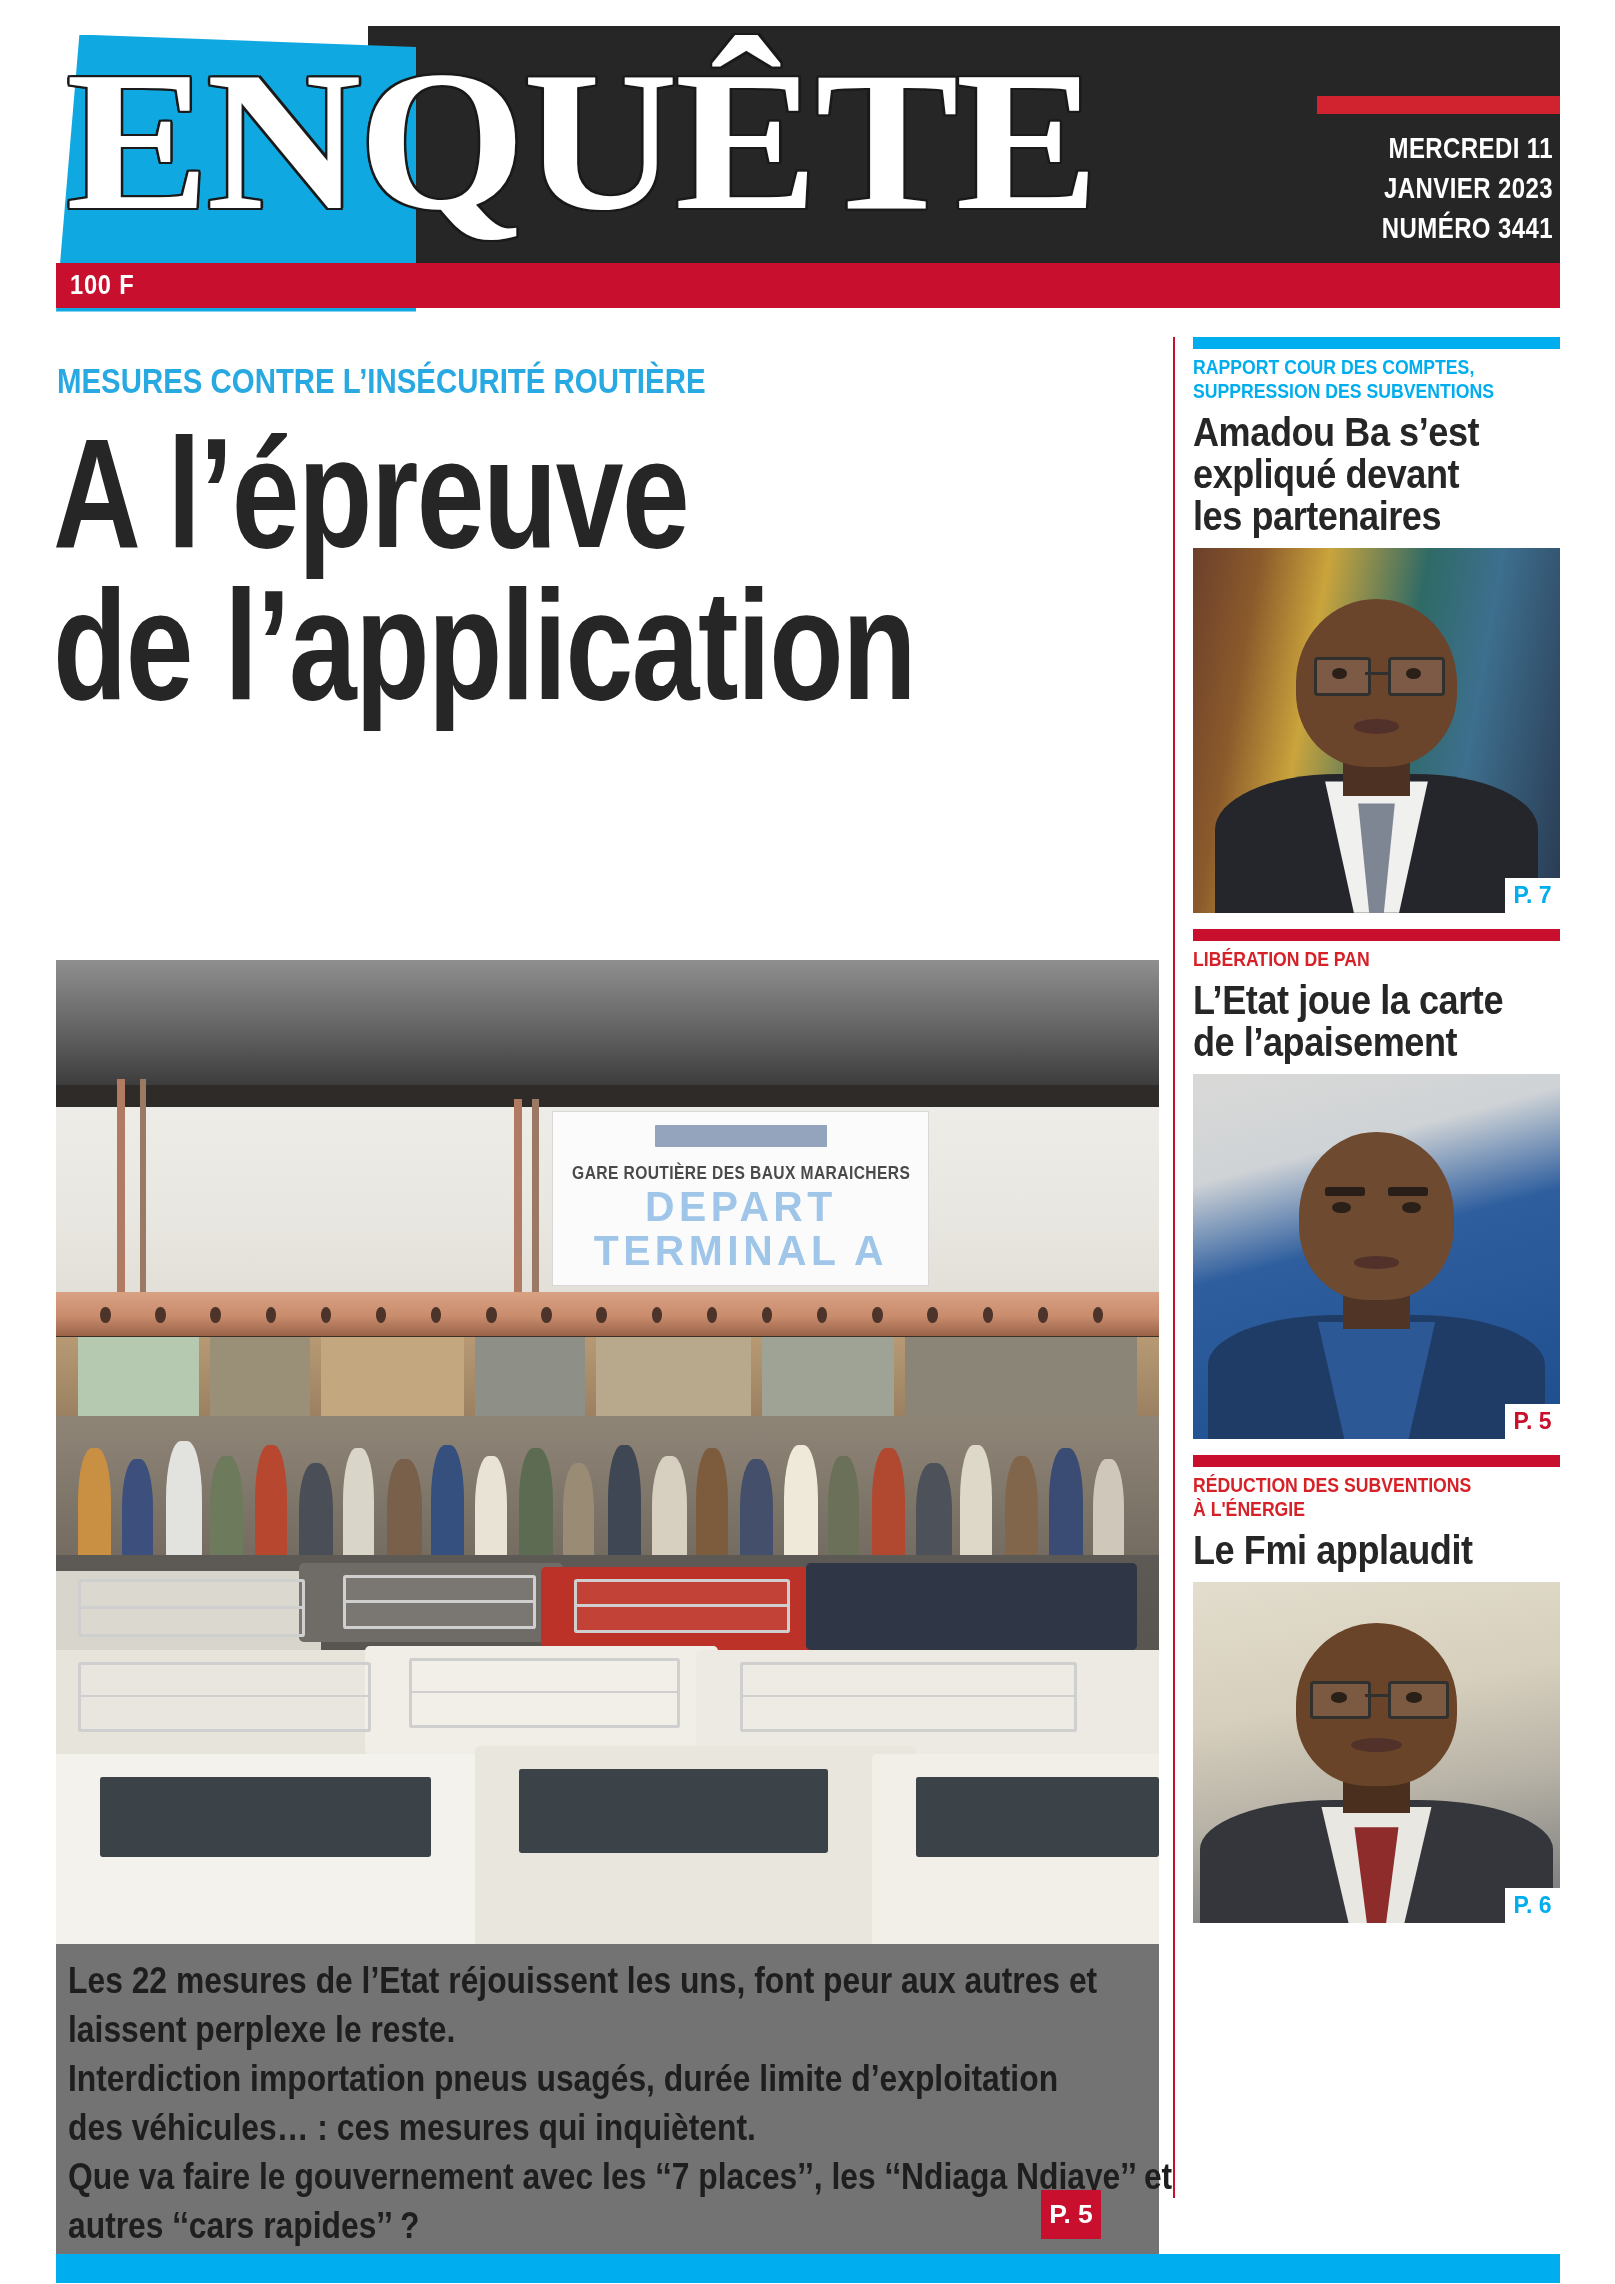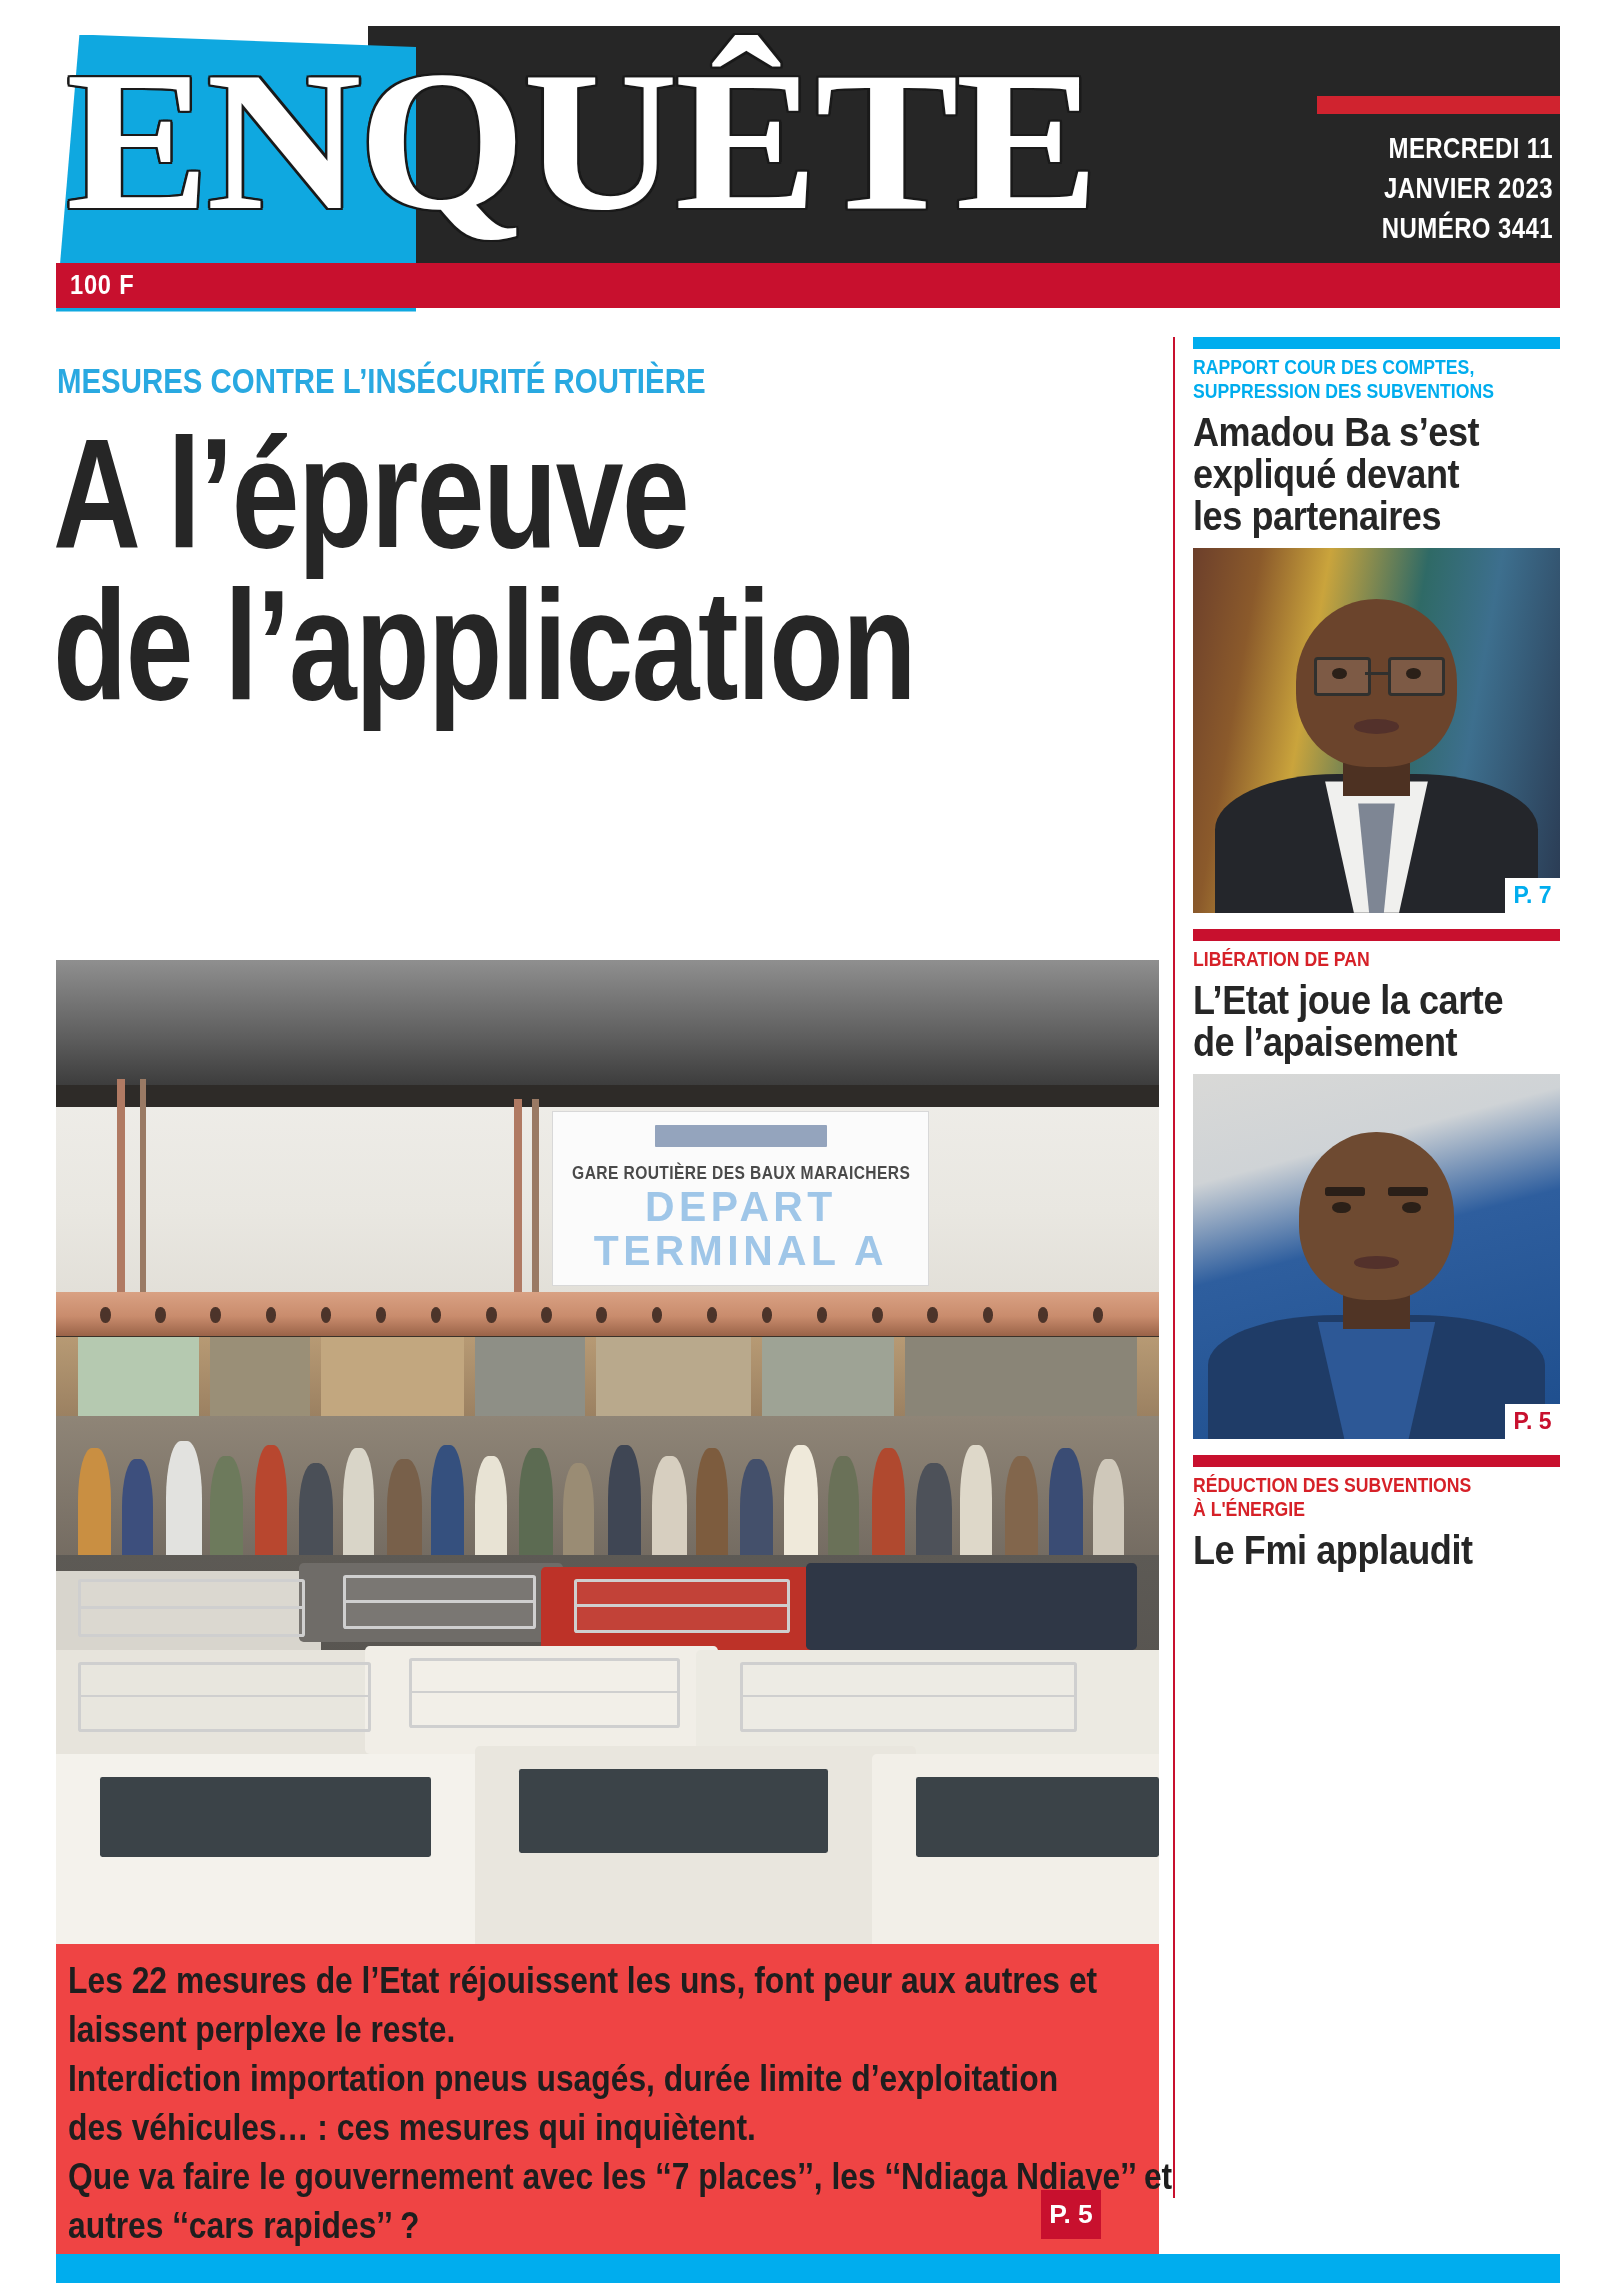--- a/index.html
+++ b/index.html
@@ -122,21 +122,21 @@
   .ph-cars{position:absolute;left:0;top:60%;width:100%;height:40%;
     background:linear-gradient(#5d5a55,#4a4745);}
   .ph-car{position:absolute;border-radius:4.7px;}
   .ph-rack{position:absolute;border:3.3px solid #cfcfcf;border-radius:2.8px;background:rgba(255,255,255,.08);}
   .ph-rack:after{content:"";position:absolute;left:0;right:0;top:46%;height:2.8px;background:#cfcfcf;}
   .ph-wind{position:absolute;background:#3b4348;border-radius:2.4px;}
 
   
   #summary{
     position:absolute;left:56px;top:1944px;width:1103px;height:327px;
-    background:#ef4444;
+    background:#737373;
   }
   #summary-text{
     position:absolute;left:12.3px;top:12.3px;width:1065px;
     color:#1e1e1e;font-size:37px;line-height:49px;font-weight:700;
     transform:scaleX(0.86);transform-origin:left top;
   }
   #summary-text p{margin:0;white-space:nowrap;}
   #summary-badge{
     position:absolute;left:1041px;top:2190px;width:60px;height:49px;
     background:#c8102e;color:#fff;
@@ -391,18 +391,34 @@
 
   <div class="side-story">
     <div class="side-rule" style="background:#c8102e"></div>
     <div class="side-kicker" style="color:#d62128">
       <div>RÉDUCTION DES SUBVENTIONS</div>
       <div>À L'ÉNERGIE</div>
     </div>
     <div class="side-head">
       <div>Le Fmi applaudit</div>
     </div>
+    <div class="side-photo" style="height:341px;background:linear-gradient(170deg,#e3ddcd 0%,#d6cfbd 36%,#b7b2a6 62%,#6f7275 100%)">
+      <div class="pt">
+        <div class="pt-body" style="left:2%;top:64%;width:96%;height:38%;background:#34363b"></div>
+        <div class="pt-shirt" style="left:35%;top:66%;width:30%;height:36%;background:#e9e7e2;clip-path:polygon(0 0,100% 0,74% 100%,26% 100%)"></div>
+        <div class="pt-tie" style="left:44%;top:72%;width:12%;height:30%;background:#8e2c2c;clip-path:polygon(0 0,100% 0,70% 100%,30% 100%)"></div>
+        <div class="pt-neck" style="left:41%;top:54%;width:18%;height:14%;background:#4a2f1f"></div>
+        <div class="pt-head" style="left:28%;top:12%;width:44%;height:48%;background:#6a4428"></div>
+        <div class="pt-glass" style="left:32%;top:29%;width:15%;height:9.5%"></div>
+        <div class="pt-glass" style="left:53%;top:29%;width:15%;height:9.5%"></div>
+        <div class="pt-bridge" style="left:47%;top:33%;width:6%"></div>
+        <div class="pt-eye" style="left:37.5%;top:32.5%;width:4.5%;height:3%"></div>
+        <div class="pt-eye" style="left:58%;top:32.5%;width:4.5%;height:3%"></div>
+        <div class="pt-mouth" style="left:43%;top:46%;width:14%;height:4%"></div>
+      </div>
+      <div class="side-badge" style="color:#00ADEE">P. 6</div>
+    </div>
   </div>
 
 </div>
 
 <div id="footer-bar"></div>
 
 
 </body></html>

